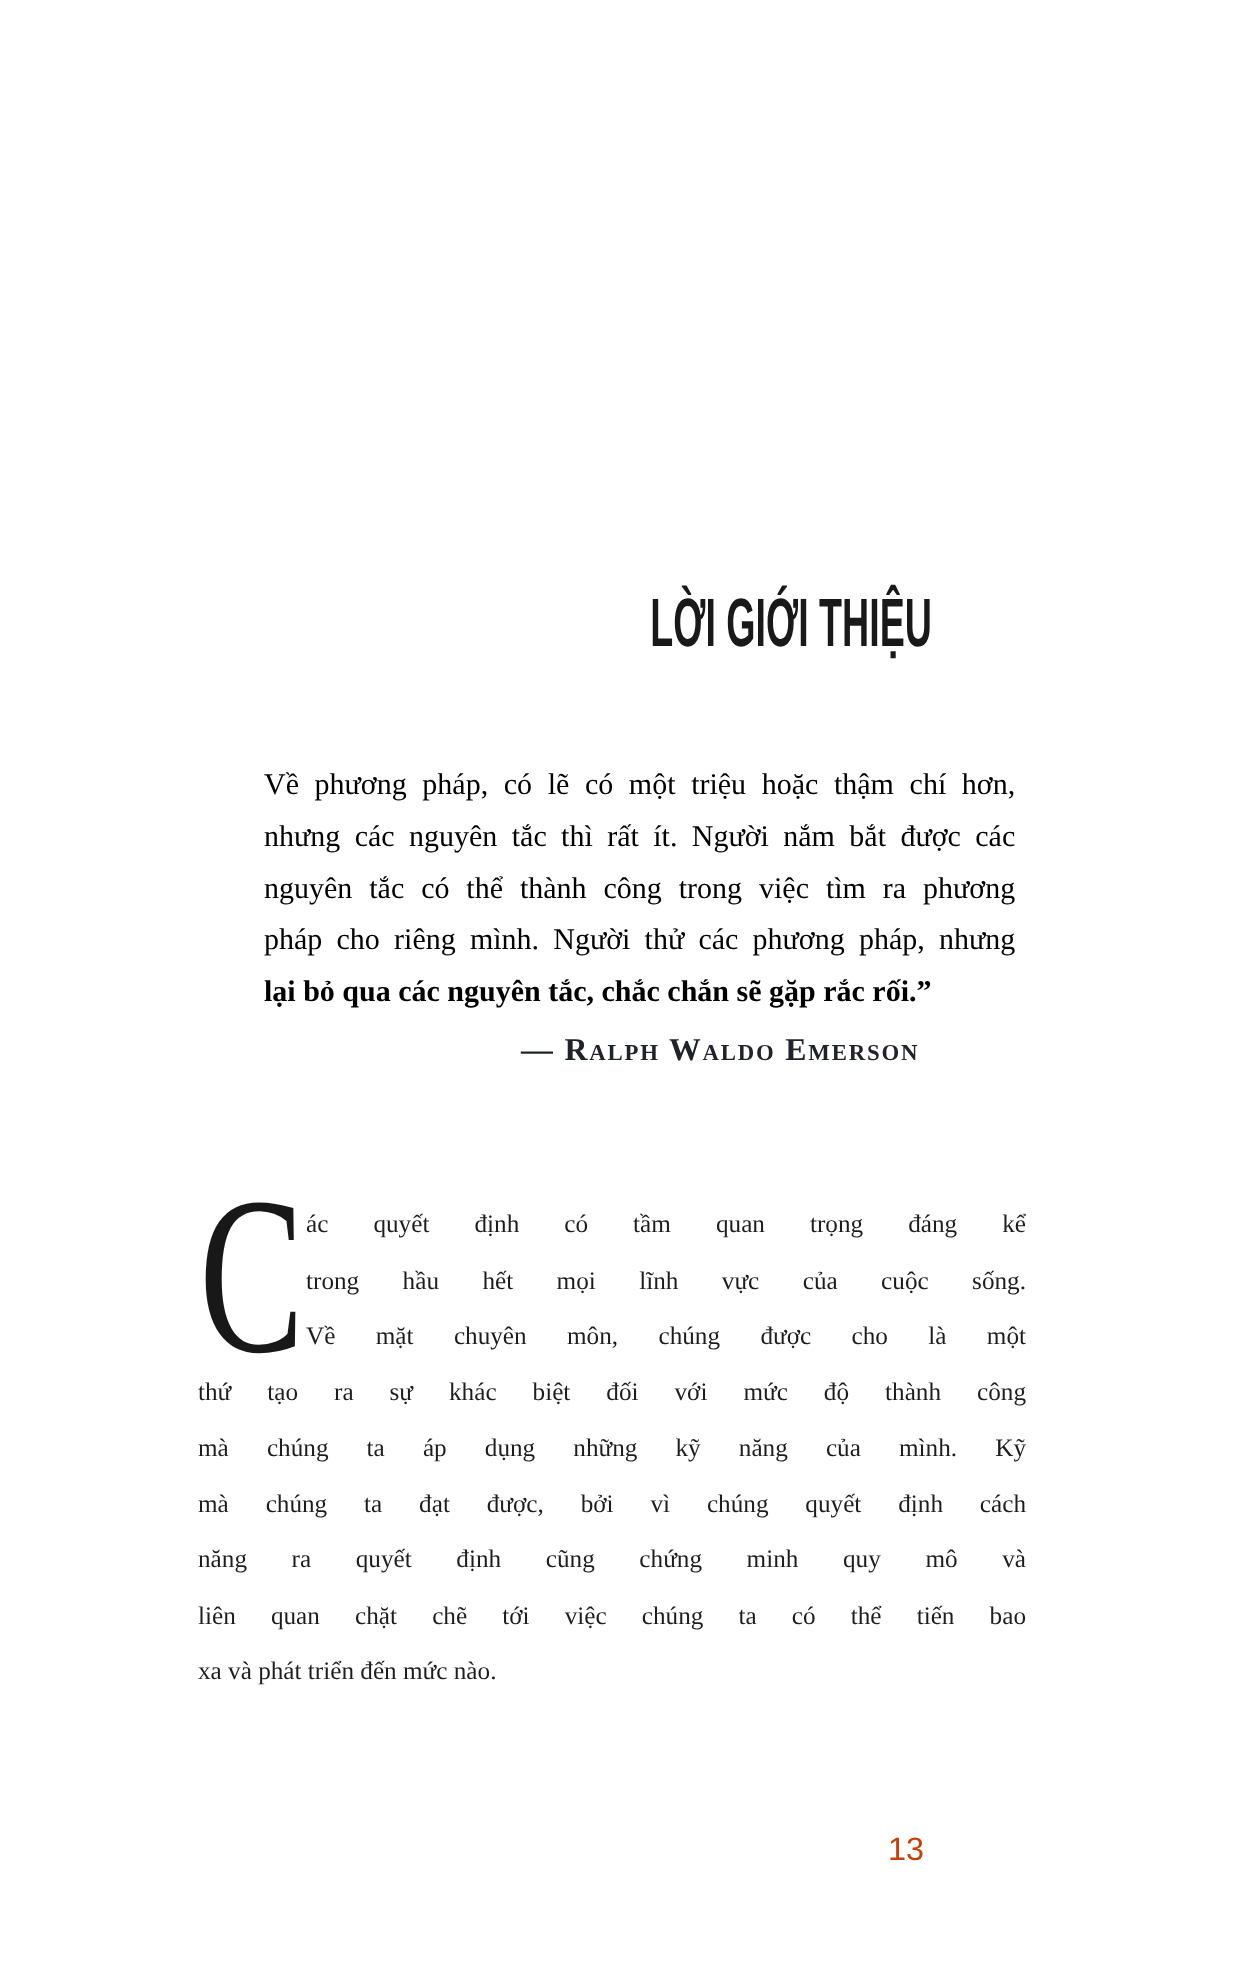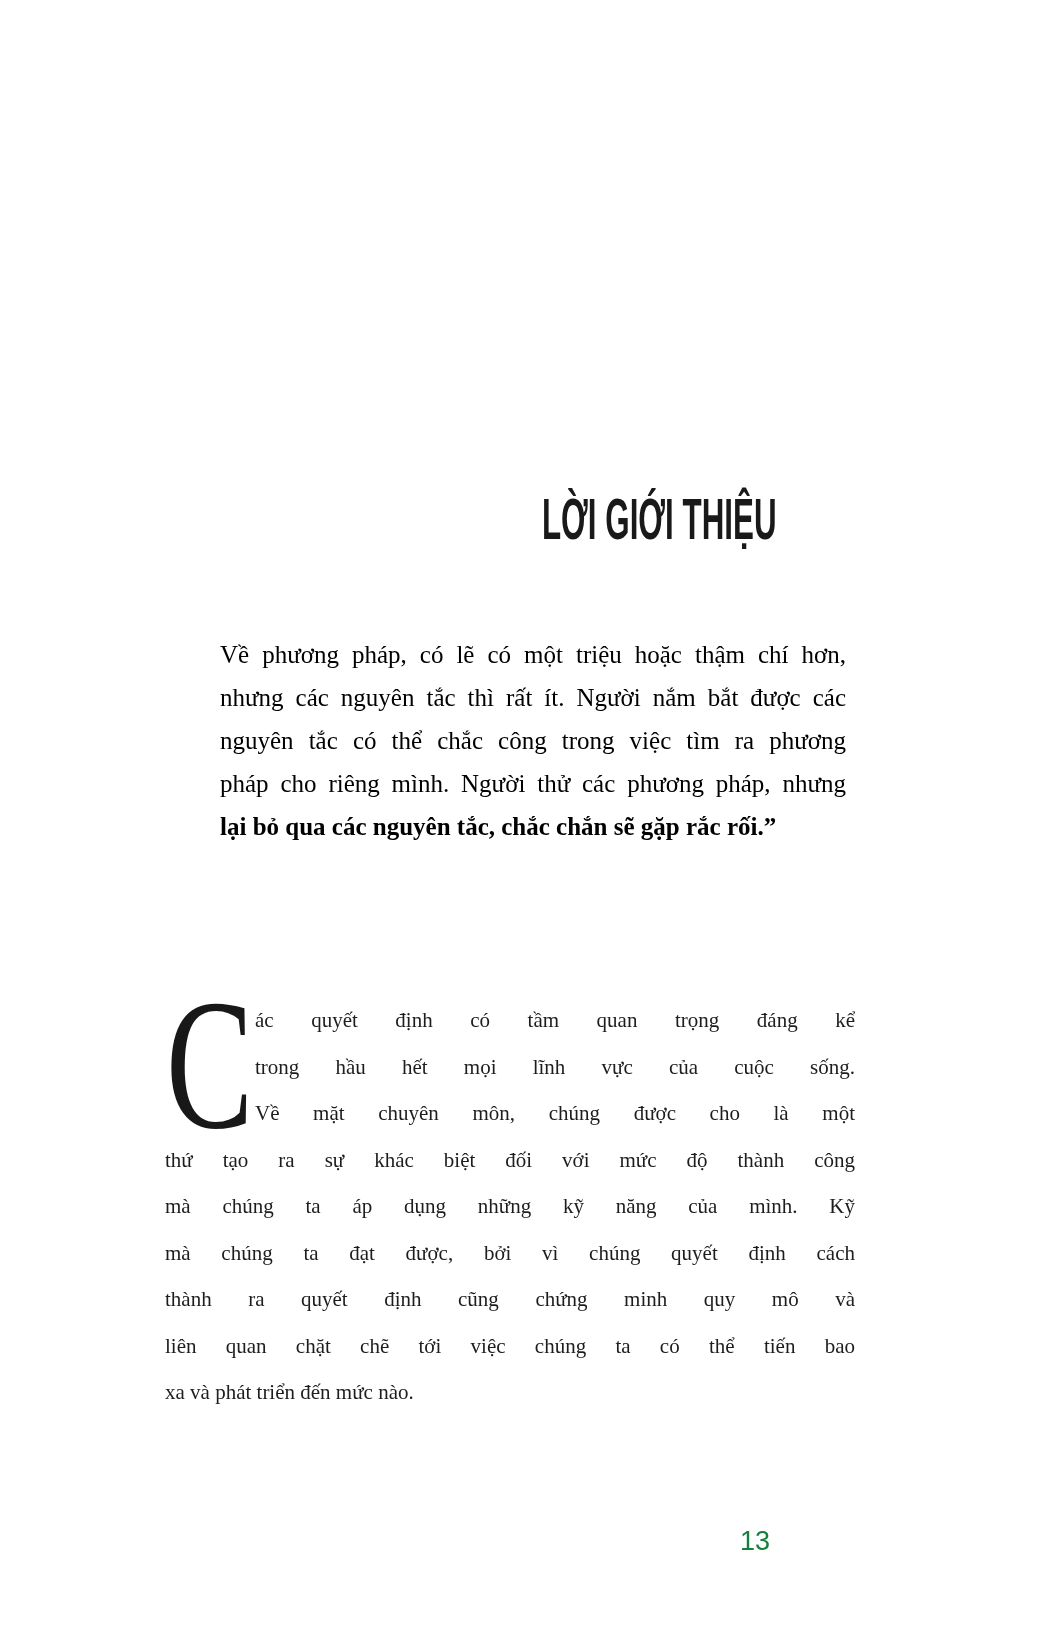--- a/index.html
+++ b/index.html
@@ -100,48 +100,49 @@
   }
 
   
   .page-number {
     position: absolute;
     top: 1526px;
     right: 150px;
     font-family: "Liberation Sans", "DejaVu Sans", sans-serif;
     font-size: 27px;
     line-height: 30px;
-    color: #15803d;
+    color: #c2410c;
   }
 </style>
 </head>
 <body>
 
 <div class="page">
 
   <div class="chapter-heading">LỜI GIỚI THIỆU</div>
 
   <div class="quote-block">
     <div class="quote-line">Về phương pháp, có lẽ có một triệu hoặc thậm chí hơn,</div>
     <div class="quote-line">nhưng các nguyên tắc thì rất ít. Người nắm bắt được các</div>
-    <div class="quote-line">nguyên tắc có thể chắc công trong việc tìm ra phương</div>
+    <div class="quote-line">nguyên tắc có thể thành công trong việc tìm ra phương</div>
     <div class="quote-line">pháp cho riêng mình. Người thử các phương pháp, nhưng</div>
     <div class="quote-line last">lại bỏ qua các nguyên tắc, chắc chắn sẽ gặp rắc rối.”</div>
   </div>
 
+  <div class="quote-attribution">— Ralph Waldo Emerson</div>
 
   <div class="drop-cap">C</div>
 
   <div class="body-block">
     <div class="body-line indented">ác quyết định có tầm quan trọng đáng kể</div>
     <div class="body-line indented">trong hầu hết mọi lĩnh vực của cuộc sống.</div>
     <div class="body-line indented">Về mặt chuyên môn, chúng được cho là một</div>
     <div class="body-line">thứ tạo ra sự khác biệt đối với mức độ thành công</div>
     <div class="body-line">mà chúng ta áp dụng những kỹ năng của mình. Kỹ</div>
     <div class="body-line">mà chúng ta đạt được, bởi vì chúng quyết định cách</div>
-    <div class="body-line">thành ra quyết định cũng chứng minh quy mô và</div>
+    <div class="body-line">năng ra quyết định cũng chứng minh quy mô và</div>
     <div class="body-line">liên quan chặt chẽ tới việc chúng ta có thể tiến bao</div>
     <div class="body-line last">xa và phát triển đến mức nào.</div>
   </div>
 
   <div class="page-number">13</div>
 
 </div>
 
 </body></html>

